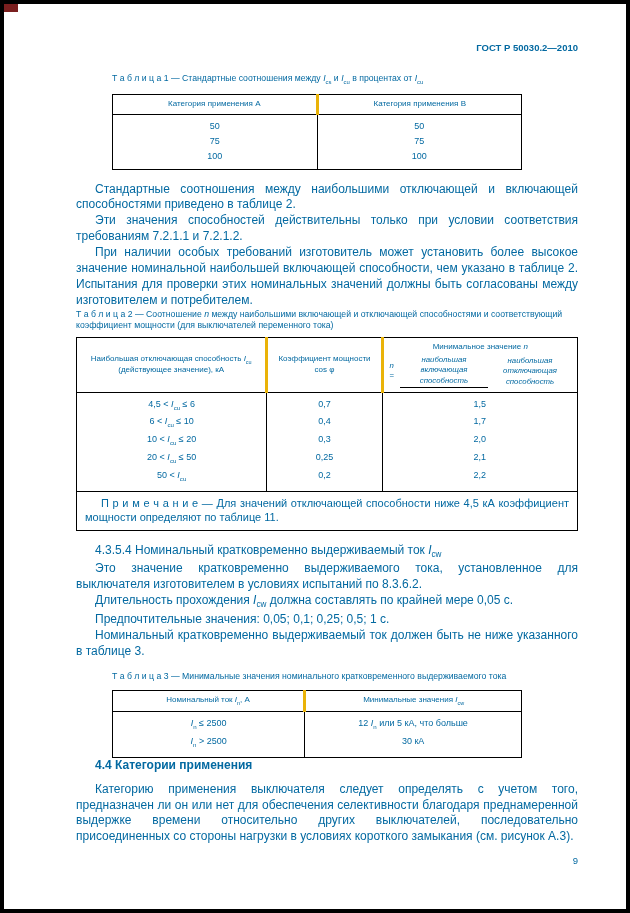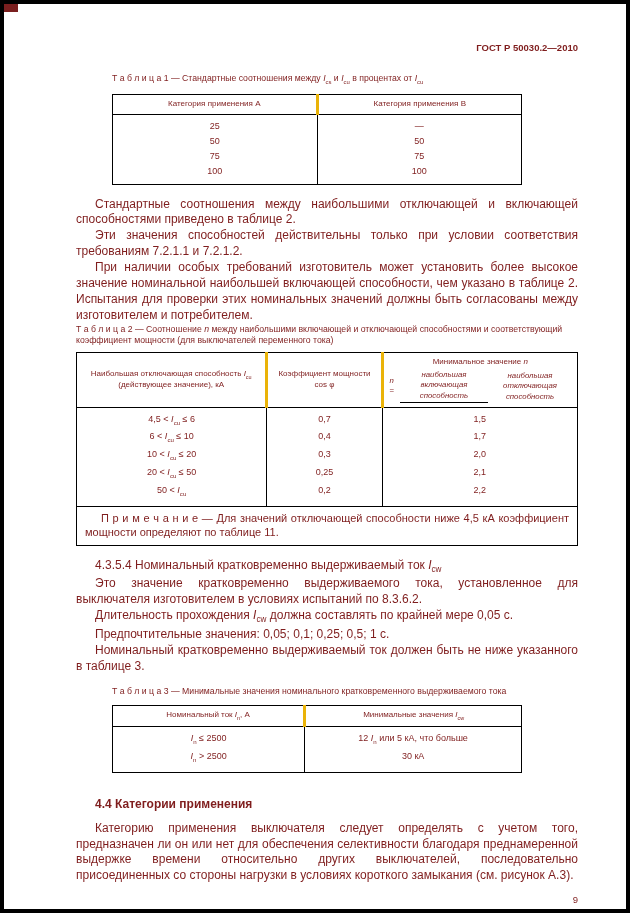--- a/index.html
+++ b/index.html
@@ -5,21 +5,21 @@
   html, body { margin: 0; padding: 0; background: #ffffff; }
   .page {
     position: relative;
     width: 630px;
     height: 913px;
     box-sizing: border-box;
     background: #ffffff;
     border: 4px solid #000000;
     overflow: hidden;
     font-family: "Liberation Sans", sans-serif;
-    color: #7f1d1d;
+    color: #0369a1;
   }
   .corner-mark {
     position: absolute;
     top: 0; left: 0;
     width: 14px; height: 8px;
     background: #7a1f1f;
   }
   .content {
     position: relative;
     box-sizing: border-box;
@@ -79,21 +79,21 @@
   .para {
     font-size: 12px;
     line-height: 1.33;
     text-align: justify;
     text-indent: 19px;
     margin: 0;
   }
   .mt12 { margin-top: 12px; }
   .mt16 { }
   .mt6  { margin-top: 6px; }
-  .mt24 { margin-top: 24px; }
+  .mt24 { }
   .mt8  { margin-top: 8px; }
   .bold { font-weight: bold; }
   sub { font-size: 68%; }
   .frac-wrap {
     display: flex;
     align-items: center;
     justify-content: center;
     gap: 5px;
     margin-top: 3px;
     font-size: 7.8px;
@@ -123,24 +123,20 @@
             <col style="width:50%">
             <col style="width:50%">
           </colgroup>
         <thead>
           <tr>
             <th>Категория  применения  А</th>
             <th>Категория  применения  В</th>
           </tr>
         </thead>
         <tbody class="data">
-          <tr>
-            <td>25</td>
-            <td>—</td>
-          </tr>
           <tr>
             <td>50</td>
             <td>50</td>
           </tr>
           <tr>
             <td>75</td>
             <td>75</td>
           </tr>
           <tr>
             <td>100</td>

